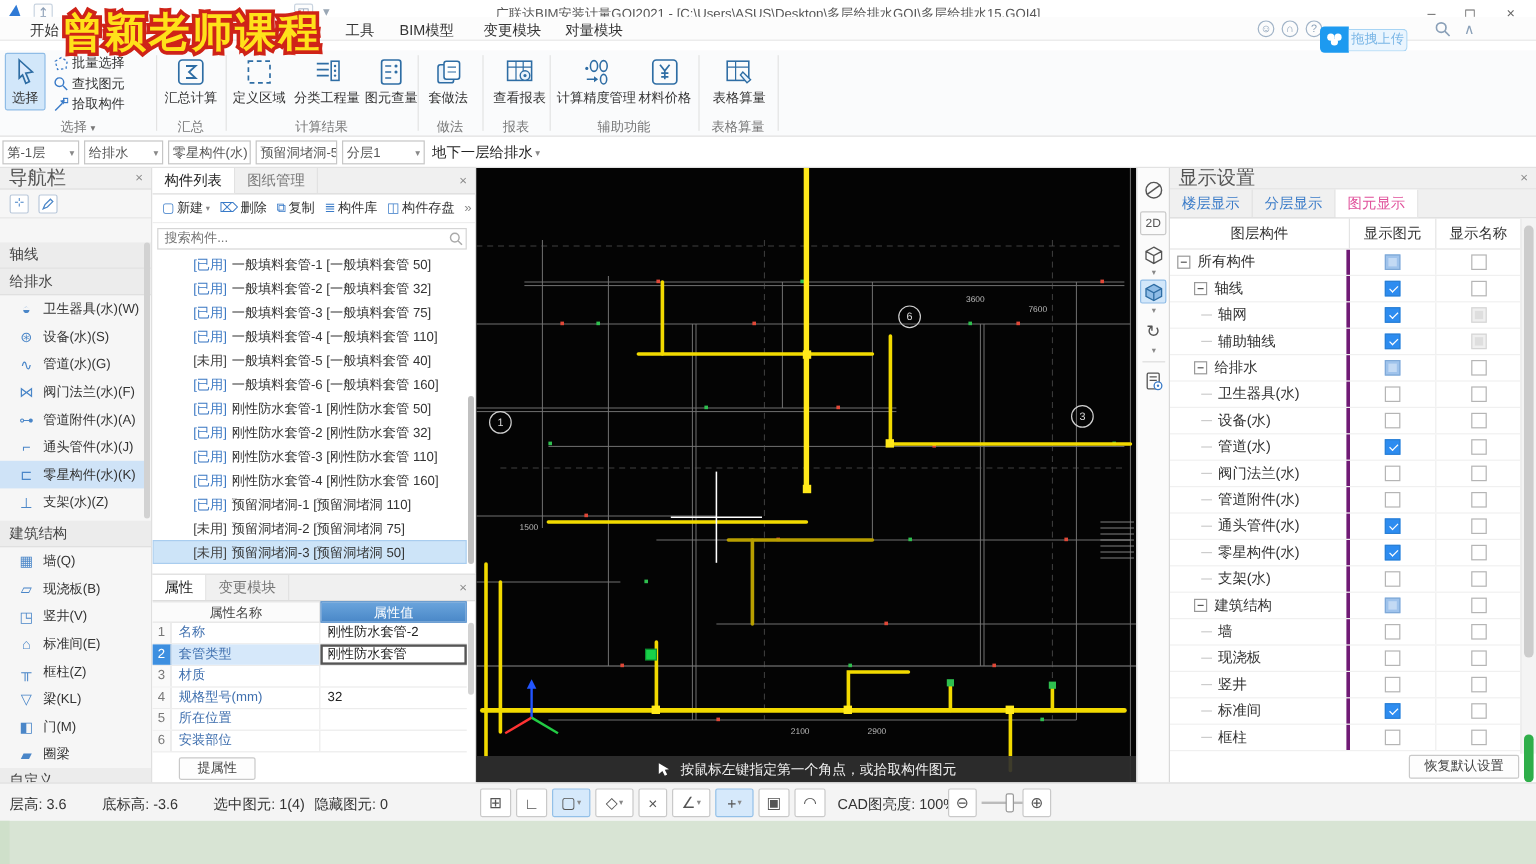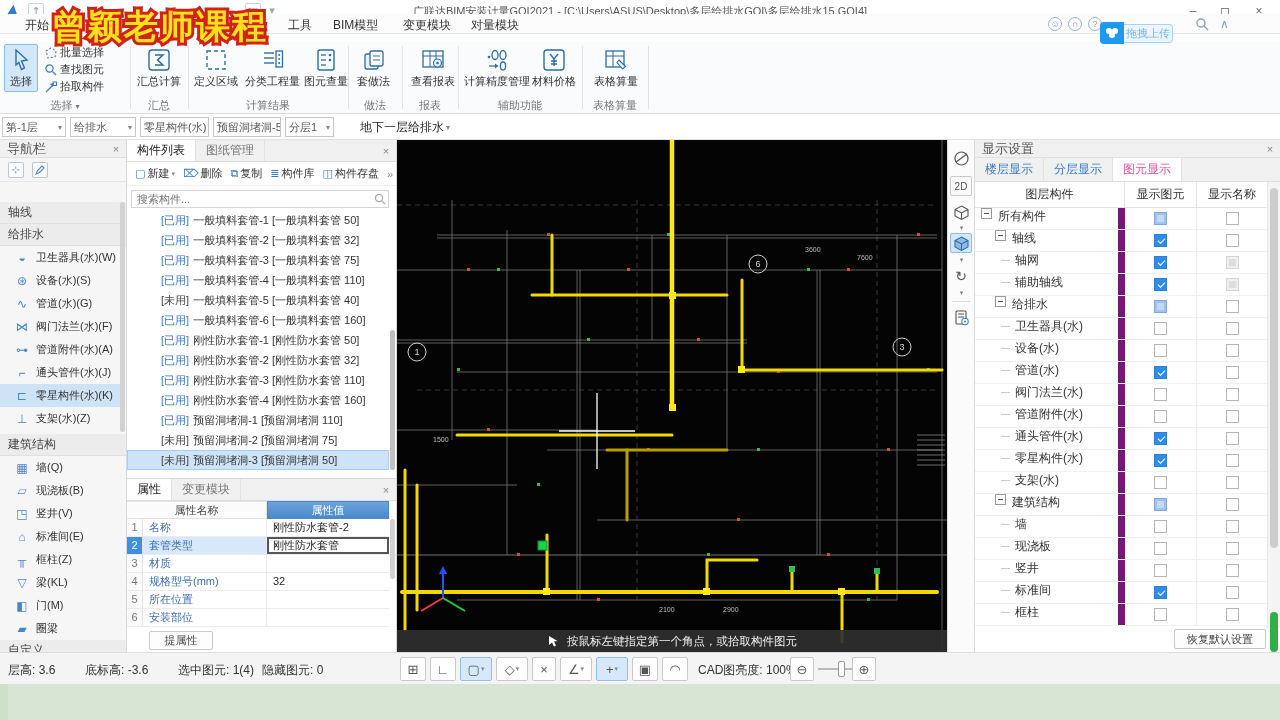--- a/index.html
+++ b/index.html
@@ -37,21 +37,21 @@
 .sstack{position:absolute;left:44px;top:2px}
 .srow{display:flex;align-items:center;gap:3px;height:17px;font-size:11px;color:#333;white-space:nowrap}
 
 
 #ctxrow{position:absolute;left:0;top:114px;width:1280px;height:26px;background:#fff;border-bottom:1px solid #e2e2e2}
 .combo{position:absolute;top:3px;height:20px;border:1px solid #c6c6c6;background:#fff;font-size:11px;color:#555;display:flex;align-items:center;justify-content:space-between;padding:0 3px;overflow:hidden;white-space:nowrap}
 .combo .caret,.ctxview .caret{font-size:8px;color:#888;margin-left:2px}
 .ctxview{position:absolute;left:360px;top:5px;font-size:12px;color:#222;display:flex;align-items:center;white-space:nowrap}
 
 
-.phead{position:absolute;left:0;right:0;top:0;height:18px;background:#f0f0f0;border-bottom:1px solid #e0e0e0;font-size:13px;color:#555;line-height:17px;padding-left:7px}
+.phead{position:absolute;left:0;right:0;top:0;height:18px;background:#f0f0f0;border-bottom:1px solid #e0e0e0;font-size:16px;color:#555;line-height:17px;padding-left:7px}
 .pclose{position:absolute;right:3px;top:0;width:14px;height:16px;text-align:center;color:#888;font-size:11px;line-height:16px}
 .ptabs{position:absolute;left:0;right:0;display:flex;background:#f0f0f0;border-bottom:1px solid #ddd}
 .ptab{height:100%;padding:0 10px;display:flex;align-items:center;color:#777;border-right:1px solid #e2e2e2;white-space:nowrap}
 .ptab.active{background:#fff;color:#222;font-weight:normal}
 
 
 #nav{position:absolute;left:0;top:140px;width:127px;height:514px;background:#f6f6f6;border-right:1px solid #d9d9d9;overflow:hidden}
 #nav .iconrow{position:absolute;left:0;top:18px;width:100%;height:24px;border-bottom:1px solid #e6e6e6;display:flex;align-items:center;gap:8px;padding-left:8px}
 .navico{width:16px;height:16px;border:1px solid #b9c8da;border-radius:2px;color:#4a86c8;font-size:10px;display:flex;align-items:center;justify-content:center;background:#fff}
 .nsec{position:absolute;left:0;width:100%;height:22px;background:#ececec;border-bottom:1px solid #e0e0e0;line-height:21px;padding-left:8px;color:#444;font-size:12px}
@@ -103,21 +103,21 @@
 #rightpanel{position:absolute;left:974px;top:140px;width:306px;height:512px;background:#fff;border-left:1px solid #d9d9d9;overflow:hidden}
 #rightpanel .ptabs{top:18px;height:24px}
 #rightpanel .ptab{color:#3a7bc8}
 #rightpanel .ptab.active{color:#e0509a;font-weight:normal}
 .dhead{position:absolute;left:0;top:42px;width:292px;height:26px;display:flex;border-bottom:1px solid #e4e4e4;font-size:12px;color:#333}
 .dh1{flex:0 0 150px;display:flex;align-items:center;justify-content:center;border-right:1px solid #e4e4e4}
 .dh2{flex:0 0 72px;display:flex;align-items:center;justify-content:center;border-right:1px solid #e4e4e4}
 .dh3{flex:1;display:flex;align-items:center;justify-content:center}
 #drows{position:absolute;left:0;top:68px;width:292px;height:420px;overflow:hidden}
 .drow{height:22px;display:flex;border-bottom:1px solid #f0f0f0;font-size:12px}
-.dc1{flex:0 0 150px;display:flex;border-right:7px solid #701a75;white-space:nowrap;overflow:hidden}
+.dc1{flex:0 0 150px;display:flex;align-items:center;border-right:3px solid #701a75;white-space:nowrap;overflow:hidden}
 .dc2{flex:0 0 72px;display:flex;align-items:center;justify-content:center;border-right:1px solid #eee}
 .dc3{flex:1;display:flex;align-items:center;justify-content:center}
 .lv0 .dc1{padding-left:6px}.lv1 .dc1{padding-left:20px}.lv2 .dc1{padding-left:26px}
 .lv2 .dlabel::before{content:"";display:inline-block;width:9px;height:1px;background:#ccc;margin-right:5px;vertical-align:middle}
 .expander{width:11px;height:11px;border:1px solid #999;background:#fff;position:relative;margin-right:6px;flex:0 0 11px}
 .expander::before{content:"";position:absolute;left:2px;right:2px;top:4px;height:1px;background:#555}
 .cb{width:13px;height:13px;border:1px solid #b5b5b5;background:#fff;position:relative;display:inline-block}
 .cb[data-state="checked"]{background:#2d8cf0;border-color:#2a7fd4}
 .cb[data-state="checked"]::after{content:"";position:absolute;left:2.5px;top:3px;width:6px;height:3px;border-left:1.6px solid #fff;border-bottom:1.6px solid #fff;transform:rotate(-45deg)}
 .cb[data-state="partial"]{background:#9fc3ec;border-color:#7fa9d8}
@@ -346,21 +346,21 @@
       <span>给排水</span>
       <span class="caret">▾</span>
     </div>
   <div class="combo" style="left:140px;width:69px">
       <span>零星构件(水)</span>
       <span class="caret">▾</span>
     </div>
   <div class="combo" style="left:213px;width:68px">
       <span>预留洞堵洞-5</span>
     </div>
-  <div class="combo" style="left:285px;width:49px">
+  <div class="combo" style="left:285px;width:69px">
       <span>分层1</span>
       <span class="caret">▾</span>
     </div>
   <div class="ctxview">
       <span>地下一层给排水</span>
       <span class="caret">▾</span>
     </div>
 </div>
 
 <div id="nav">

